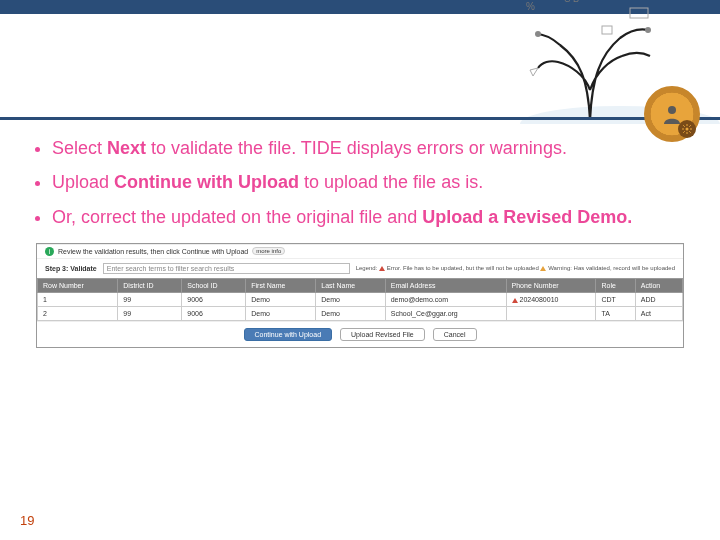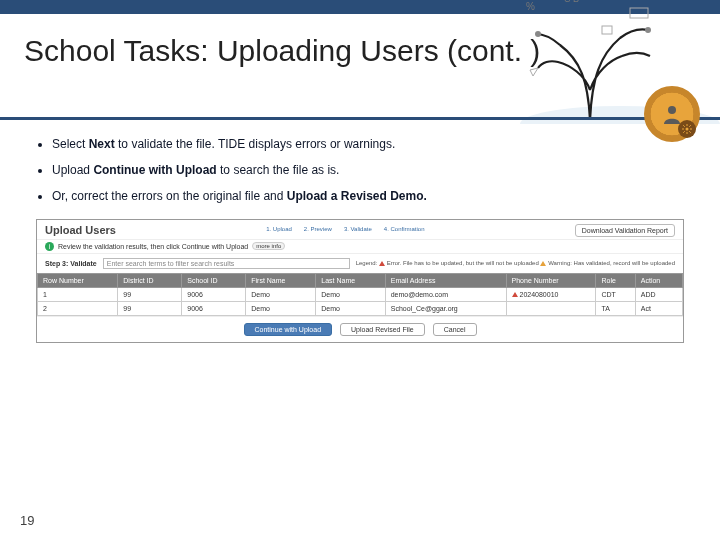--- a/index.html
+++ b/index.html
@@ -80,22 +80,22 @@
     bottom: 1px;
     width: 18px; height: 18px;
     border-radius: 50%;
     background: #7a4b18;
     display: flex; align-items: center; justify-content: center;
   }
   .gear svg { width: 12px; height: 12px; }
 
   .bullets {
     margin: 16px 44px 0 24px;
-    font-size: 12px;
-    color: #0f172a;
+    font-size: 18px;
+    color: #ec4899;
     line-height: 1.35;
   }
   .bullets ul { margin: 0; padding-left: 28px; }
   .bullets li { margin: 4px 0 10px 0; }
   .bullets b { font-weight: bold; }
 
   .shot {
     margin: 14px 36px 0 36px;
     border: 1px solid #999;
     font-size: 7px;
@@ -203,42 +203,41 @@
   .btn.primary {
     background: #4a7bb5;
     border-color: #3a6ea5;
     color: #fff;
   }
   .page-num {
     position: absolute;
     left: 20px;
     bottom: 12px;
     font-size: 13px;
-    color: #404040;
+    color: #c2410c;
   }
 </style>
 </head>
 <body>
 
 <div class="header-area">
   <div class="top-bar"></div>
   <div class="cloud"></div>
   <div class="tree">
     <svg viewBox="0 0 180 130">
       <path d="M90 130 C88 90 80 70 60 55 M90 130 C92 88 100 65 120 48 M90 100 C85 85 70 75 58 72 M90 100 C96 82 110 70 122 66 M60 55 C52 48 44 44 36 44 M120 48 C128 42 138 38 148 40 M58 72 C50 70 42 72 38 78 M122 66 C132 62 142 62 150 66" stroke="#1f1f1f" stroke-width="2.2" fill="none"></path>
       <text x="26" y="20" font-size="10" fill="#777">%</text>
       <text x="64" y="12" font-size="9" fill="#777">C B</text>
       <rect x="130" y="18" width="18" height="10" fill="none" stroke="#aaa"></rect>
       <circle cx="38" cy="44" r="3" fill="#888"></circle>
       <circle cx="148" cy="40" r="3" fill="#888"></circle>
       <rect x="102" y="36" width="10" height="8" fill="none" stroke="#aaa"></rect>
       <path d="M30 80 L38 78 L33 86 Z" fill="none" stroke="#aaa"></path>
     </svg>
   </div>
-  <h1 class="title">School Tasks: Uploading Users (cont. )</h1>
   <div class="rule"></div>
   <div class="avatar-badge">
     <svg viewBox="0 0 24 24" fill="#5a5a5a">
         <circle cx="12" cy="8" r="4"></circle>
         <path d="M4 22 C4 15 20 15 20 22 Z"></path>
       </svg>
     <div class="gear">
       <svg viewBox="0 0 24 24" fill="#e8a43b">
           <circle cx="12" cy="12" r="3"></circle>
           <g stroke="#e8a43b" stroke-width="2">
@@ -255,39 +254,29 @@
     </div>
   </div>
 </div>
 
 <div class="bullets">
   <ul>
     <li>
       <span>Select </span><b>Next</b><span> to validate the file. TIDE displays errors or warnings.</span>
     </li>
     <li>
-      <span>Upload </span><b>Continue with Upload</b><span> to search the file as is.</span>
+      <span>Upload </span><b>Continue with Upload</b><span> to upload the file as is.</span>
     </li>
     <li>
-      <span>Or, correct the errors on the original file and </span><b>Upload a Revised Demo.</b><span></span>
+      <span>Or, correct the updated on the original file and </span><b>Upload a Revised Demo.</b><span></span>
     </li>
   </ul>
 </div>
 
 <div class="shot">
-  <div class="shot-header">
-    <div class="shot-title">Upload Users</div>
-    <div class="stepper">
-      <span class="step">1. Upload</span>
-      <span class="step">2. Preview</span>
-      <span class="step">3. Validate</span>
-      <span class="step">4. Confirmation</span>
-    </div>
-    <div class="dl-btn">Download Validation Report</div>
-  </div>
 
   <div class="review-line">
     <span class="info-icon">i</span>
     <span>Review the validation results, then click Continue with Upload</span>
     <span class="pill">more info</span>
   </div>
 
   <div class="filter-row">
     <span style="font-weight:bold">Step 3: Validate</span>
     <span class="filter-input">Enter search terms to filter search results</span>

